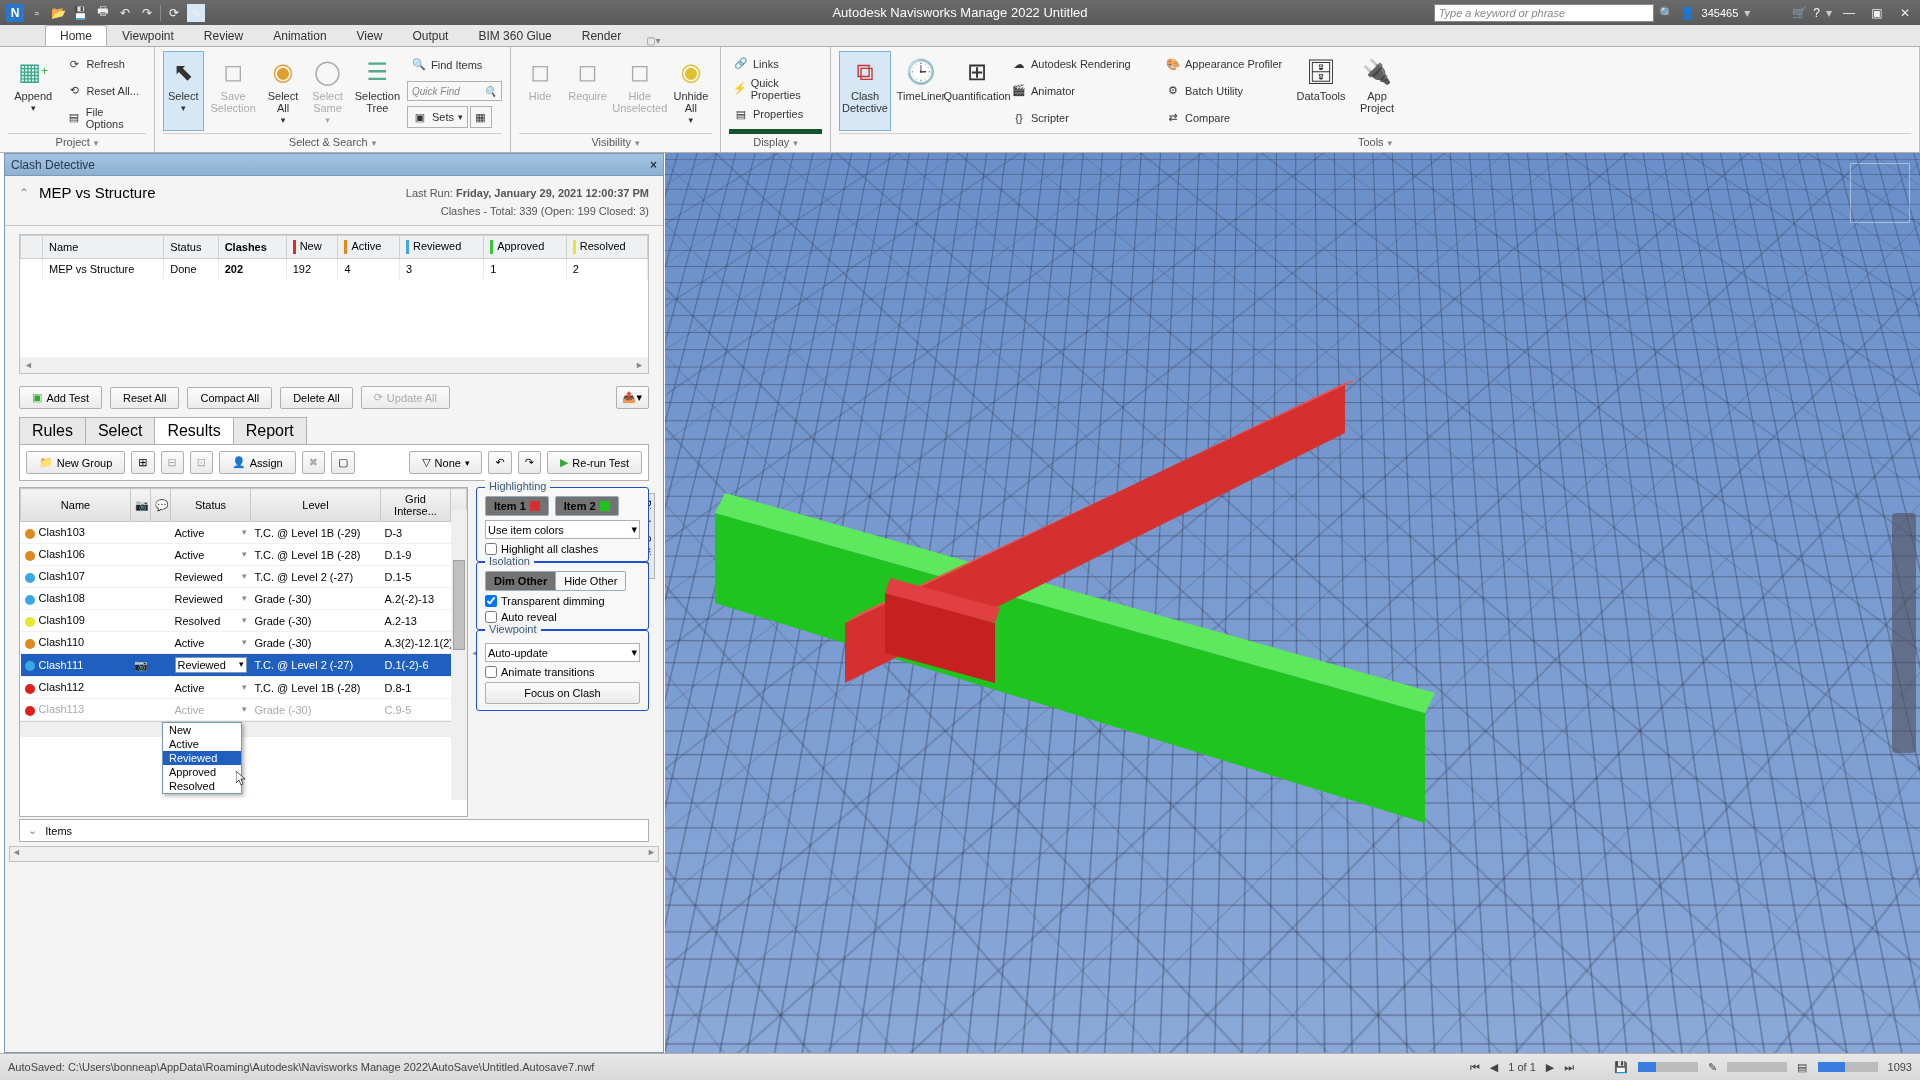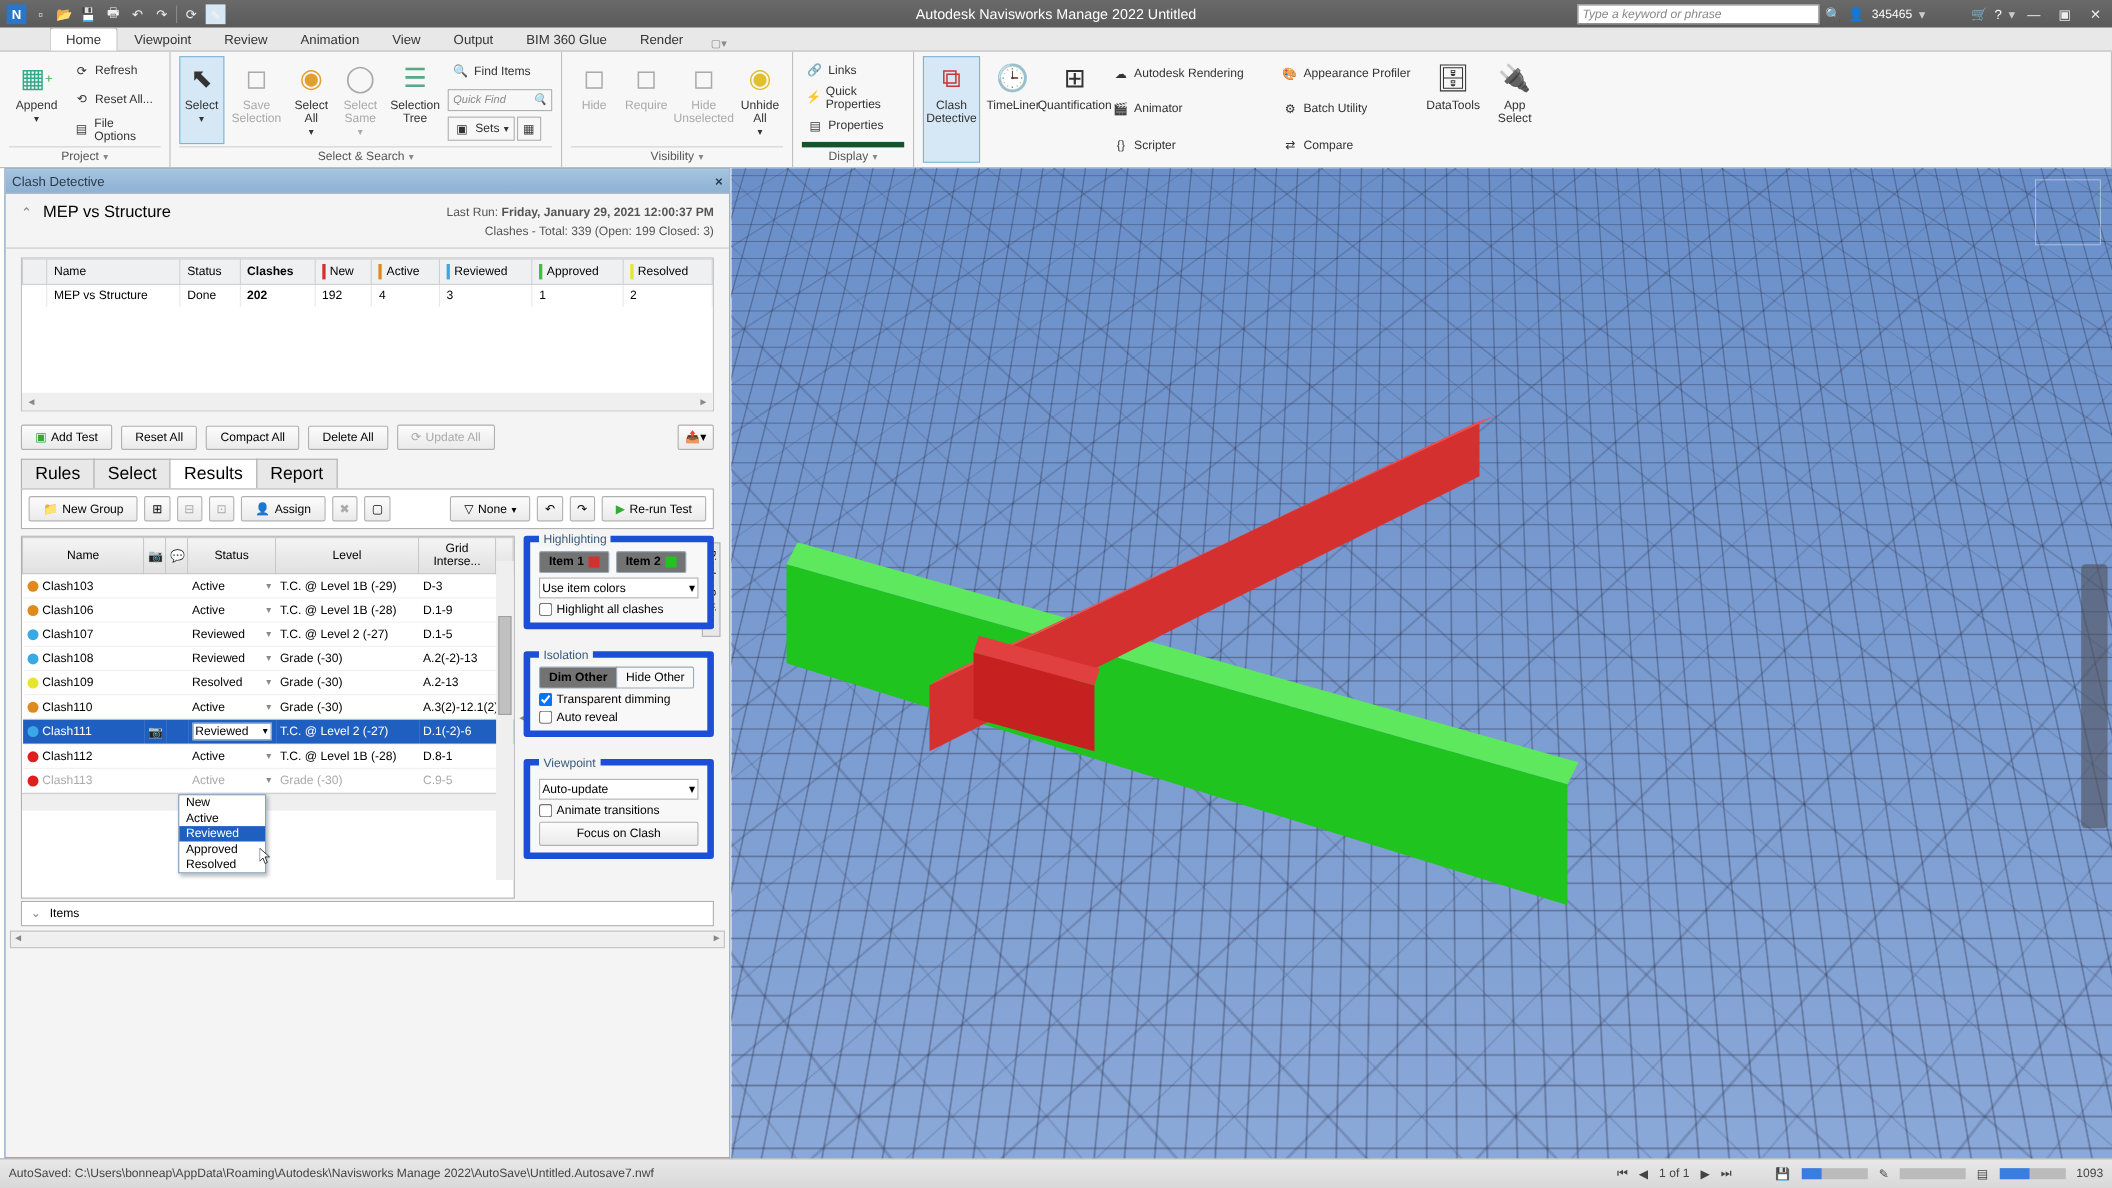--- a/index.html
+++ b/index.html
@@ -90,21 +90,21 @@
 .status-dropdown div { padding:1px 6px; cursor:pointer;}
 .status-dropdown div.hl { background:#1e5fbf; color:#fff;}
 
 .clash-vscroll { position:absolute; top:22px; right:0; bottom:16px; width:16px; background:#efefef;}
 .clash-vscroll .thumb { position:absolute; left:2px; right:2px; top:50px; height:90px; background:#c0c0c0; border:1px solid #a0a0a0;}
 .clash-hscroll { height:16px; background:#efefef; border-top:1px solid #d0d0d0;}
 
 .side-settings { flex:1; position:relative;}
 .settings-handle { position:absolute; left:-4px; top:0; bottom:0; width:8px; display:flex; align-items:center; justify-content:center; color:#888; font-size:10px;}
 .display-tab { position:absolute; right:-6px; top:6px; writing-mode:vertical-rl; font-size:10px; background:#e8e8e8; border:1px solid #b0b0b0; padding:6px 2px;}
-.fbox { border:6px solid #1d4ed8; border-radius:3px; margin-bottom:20px; padding:8px 8px 6px; position:relative; background:#f8f8f8;}
+.fbox { border:1px solid #1d4ed8; border-radius:3px; margin-bottom:0; padding:8px 8px 6px; position:relative; background:#f8f8f8;}
 .fbox .ftitle { position:absolute; top:-8px; left:8px; background:#f4f4f4; padding:0 4px; font-size:11px; color:#3a5a7a;}
 .pill { display:inline-flex; align-items:center; gap:4px; border:1px solid #9ab; padding:3px 8px; font-size:11px; border-radius:2px; cursor:pointer;}
 .pill.active { background:#737373;font-weight:bold;}
 .sw { width:10px; height:10px; display:inline-block;}
 .sel { width:100%; border:1px solid #b0b0b0; font-size:11px; padding:2px; margin-top:4px; display:flex; justify-content:space-between; align-items:center; background:#fff;}
 .chk { display:flex; align-items:center; gap:4px; font-size:11px; margin-top:4px;}
 .chk input { width:12px; height:12px;}
 
 .items-bar { margin:2px 14px 4px; border:1px solid #b0b0b0; background:#fff; padding:4px 8px; display:flex; align-items:center; gap:8px; font-size:11px;}
 .items-bar .exp { color:#888;}
@@ -324,23 +324,24 @@
             <span class="smic">⇄</span>
             <span>Compare</span>
           </div>
       </div>
       <div class="rbtn-lg">
           <span class="bigic">🗄</span>
           <span>DataTools</span>
         </div>
       <div class="rbtn-lg">
           <span class="bigic">🔌</span>
-          <span>App Select</span>
-        </div>
-    </div>
+          <span>App Project</span>
+        </div>
+    </div>
+    <div class="lbl" style="border-top:1px solid #d0d0d0;">Tools</div>
   </div>
 </div>
 
 <div class="workspace">
 
   <div class="viewport">
     <div class="wireframe-grid"></div>
 
     <svg style="position:absolute;inset:0;" viewBox="0 0 1255 900" preserveAspectRatio="none">
       <polygon points="50,360 760,560 760,670 50,450" fill="#1fc41f"></polygon>

